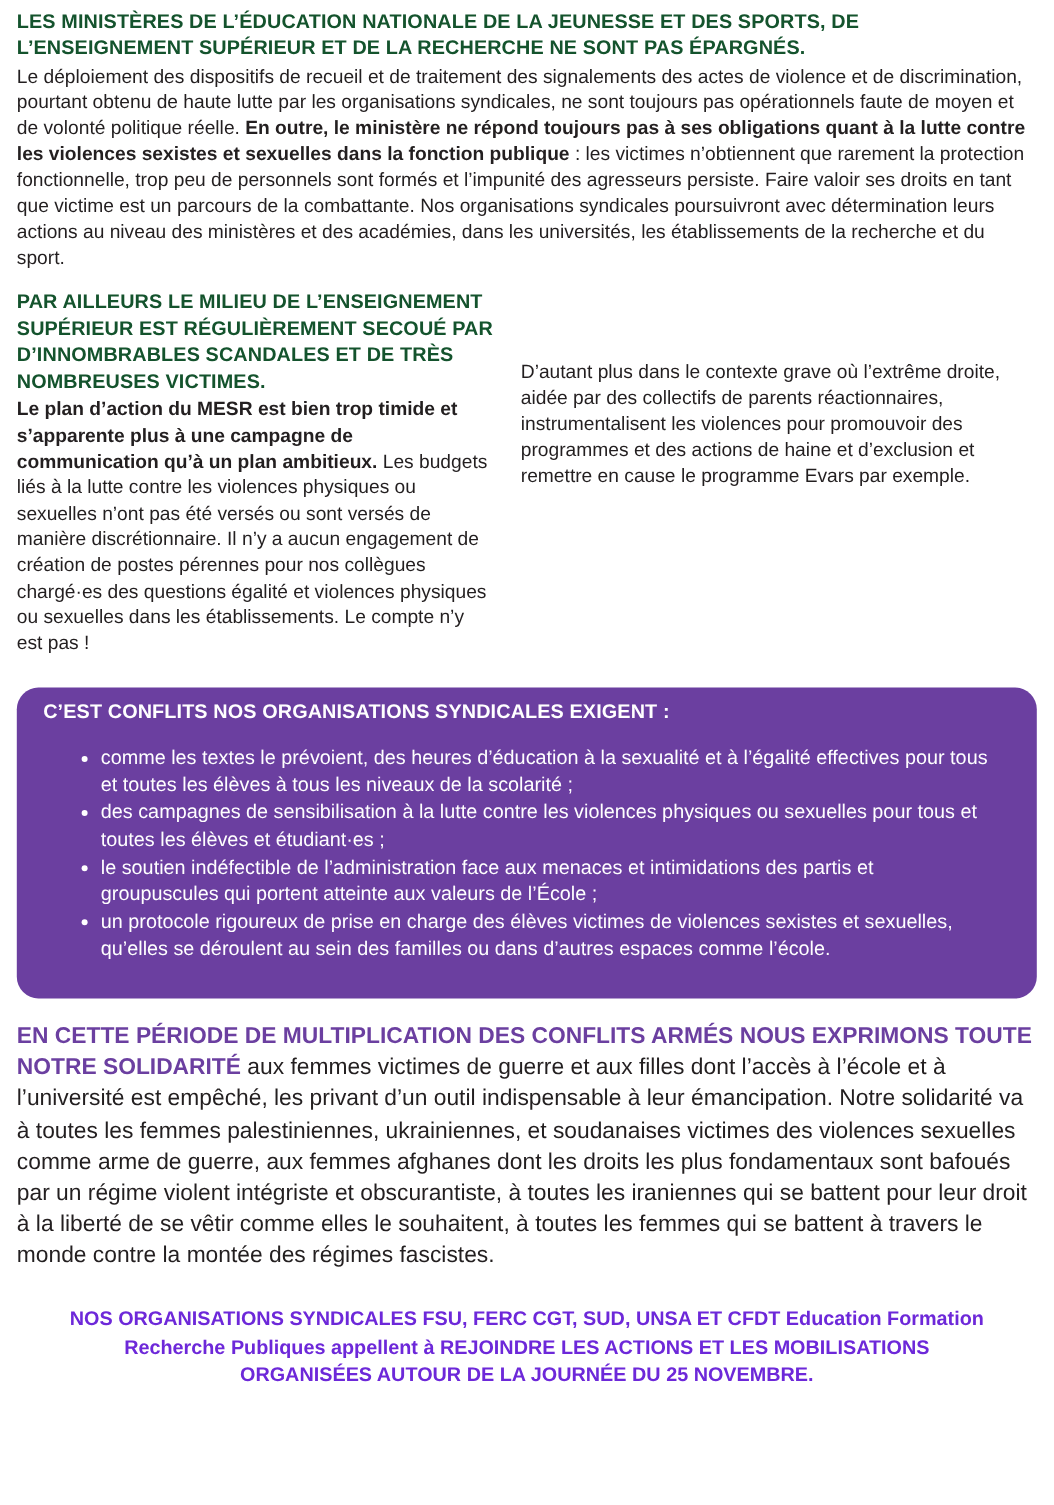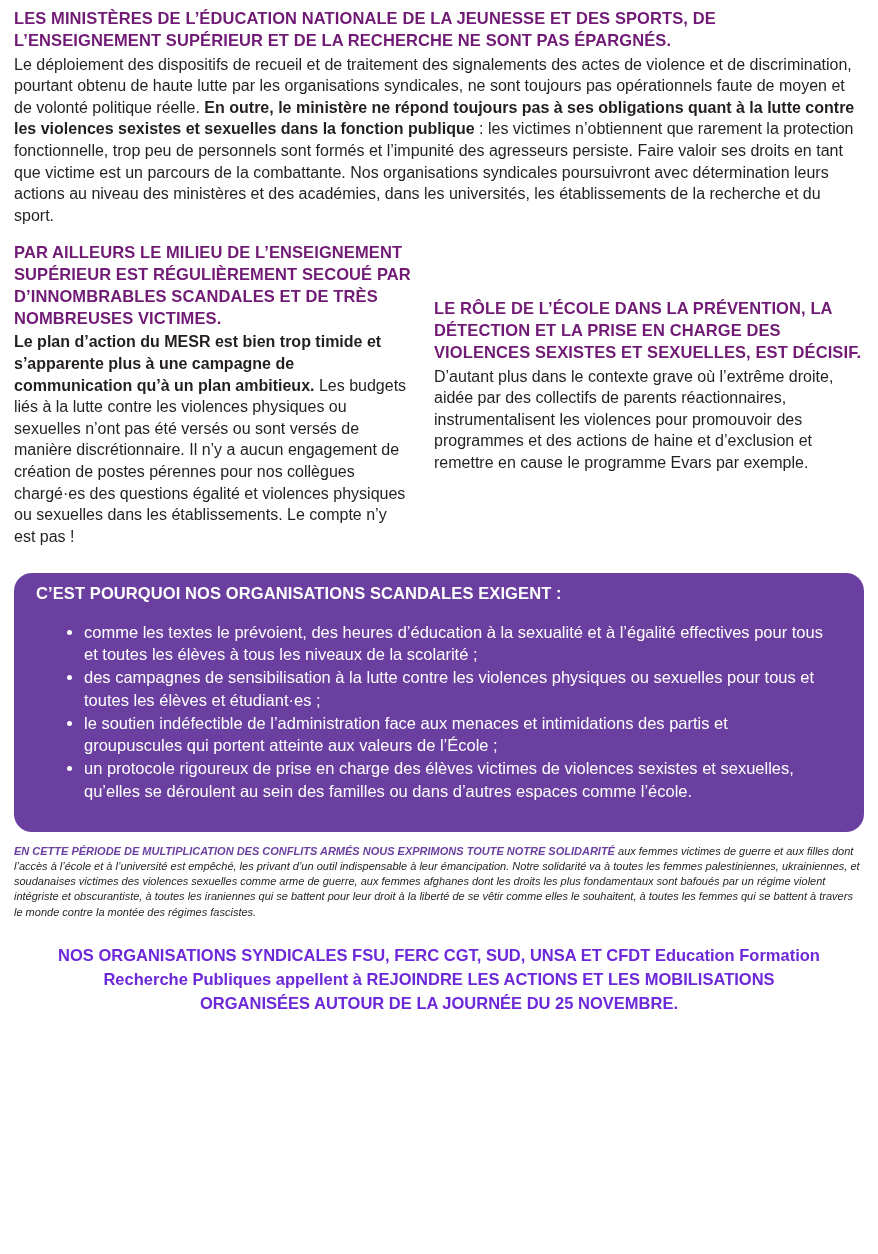--- a/index.html
+++ b/index.html
@@ -16,21 +16,21 @@
   }
   .page {
     position: relative;
     width: 878px;
     height: 1254px;
     box-sizing: border-box;
     padding: 8px 14px 0 14px;
     overflow: hidden;
   }
   .heading {
-    color: #701a75;
+    color: #14532d;
     font-weight: bold;
     font-size: 16.5px;
     line-height: 1.32;
     letter-spacing: 0.1px;
   }
   .body-text {
     font-size: 16px;
     line-height: 1.35;
     color: #231f20;
   }
@@ -90,23 +90,22 @@
   .callout li {
     font-size: 16.5px;
     line-height: 1.35;
     margin-bottom: 1px;
   }
   
   .sec3 {
     margin-bottom: 16px;
   }
   .sec3 .para {
-    font-size: 11px;
+    font-size: 19px;
     line-height: 1.38;
-    font-style: italic;
   }
   .sec3 .lead {
     color: #6b3fa0;
     font-weight: bold;
   }
   
   .footer {
     color: #6d28d9;
     font-weight: bold;
     font-size: 16.5px;
@@ -126,28 +125,27 @@
   </section>
 
   <div class="cols">
 
     <div class="col-left">
       <div class="heading">PAR AILLEURS LE MILIEU DE L’ENSEIGNEMENT SUPÉRIEUR EST RÉGULIÈREMENT SECOUÉ PAR D’INNOMBRABLES SCANDALES ET DE TRÈS NOMBREUSES VICTIMES.</div>
       <p class="body-text para"><span class="bold"> Le plan d’action du MESR est bien trop timide et s’apparente plus à une campagne de communication qu’à un plan ambitieux.</span><span> Les budgets liés à la lutte contre les violences physiques ou sexuelles n’ont pas été versés ou sont versés de manière discrétionnaire. Il n’y a aucun engagement de création de postes pérennes pour nos collègues chargé·es des questions égalité et violences physiques ou sexuelles dans les établissements. Le compte n’y est pas !</span></p>
     </div>
 
     <div class="col-right">
-      <div class="heading">LE RÔLE DE L’ÉCOLE DANS LA PRÉVENTION, LA DÉTECTION ET LA PRISE EN CHARGE DES VIOLENCES SEXISTES ET SEXUELLES, EST DÉCISIF.</div>
       <p class="body-text para"> D’autant plus dans le contexte grave où l’extrême droite, aidée par des collectifs de parents réactionnaires, instrumentalisent les violences pour promouvoir des programmes et des actions de haine et d’exclusion et remettre en cause le programme Evars par exemple.</p>
     </div>
 
   </div>
 
   <section class="callout">
-    <div class="callout-title">C’EST POURQUOI NOS ORGANISATIONS SCANDALES EXIGENT :</div>
+    <div class="callout-title">C’EST CONFLITS NOS ORGANISATIONS SYNDICALES EXIGENT :</div>
     <ul>
       <li>comme les textes le prévoient, des heures d’éducation à la sexualité et à l’égalité effectives pour tous et toutes les élèves à tous les niveaux de la scolarité ;</li>
       <li> des campagnes de sensibilisation à la lutte contre les violences physiques ou sexuelles pour tous et toutes les élèves et étudiant·es ;</li>
       <li> le soutien indéfectible de l’administration face aux menaces et intimidations des partis et groupuscules qui portent atteinte aux valeurs de l’École ;</li>
       <li> un protocole rigoureux de prise en charge des élèves victimes de violences sexistes et sexuelles, qu’elles se déroulent au sein des familles ou dans d’autres espaces comme l’école.</li>
     </ul>
   </section>
 
   <section class="sec3">
     <p class="body-text para"><span class="lead">EN CETTE PÉRIODE DE MULTIPLICATION DES CONFLITS ARMÉS NOUS EXPRIMONS TOUTE NOTRE SOLIDARITÉ</span><span> aux femmes victimes de guerre et aux filles dont l’accès à l’école et à l’université est empêché, les privant d’un outil indispensable à leur émancipation. Notre solidarité va à toutes les femmes palestiniennes, ukrainiennes, et soudanaises victimes des violences sexuelles comme arme de guerre, aux femmes afghanes dont les droits les plus fondamentaux sont bafoués par un régime violent intégriste et obscurantiste, à toutes les iraniennes qui se battent pour leur droit à la liberté de se vêtir comme elles le souhaitent, à toutes les femmes qui se battent à travers le monde contre la montée des régimes fascistes.</span></p>

